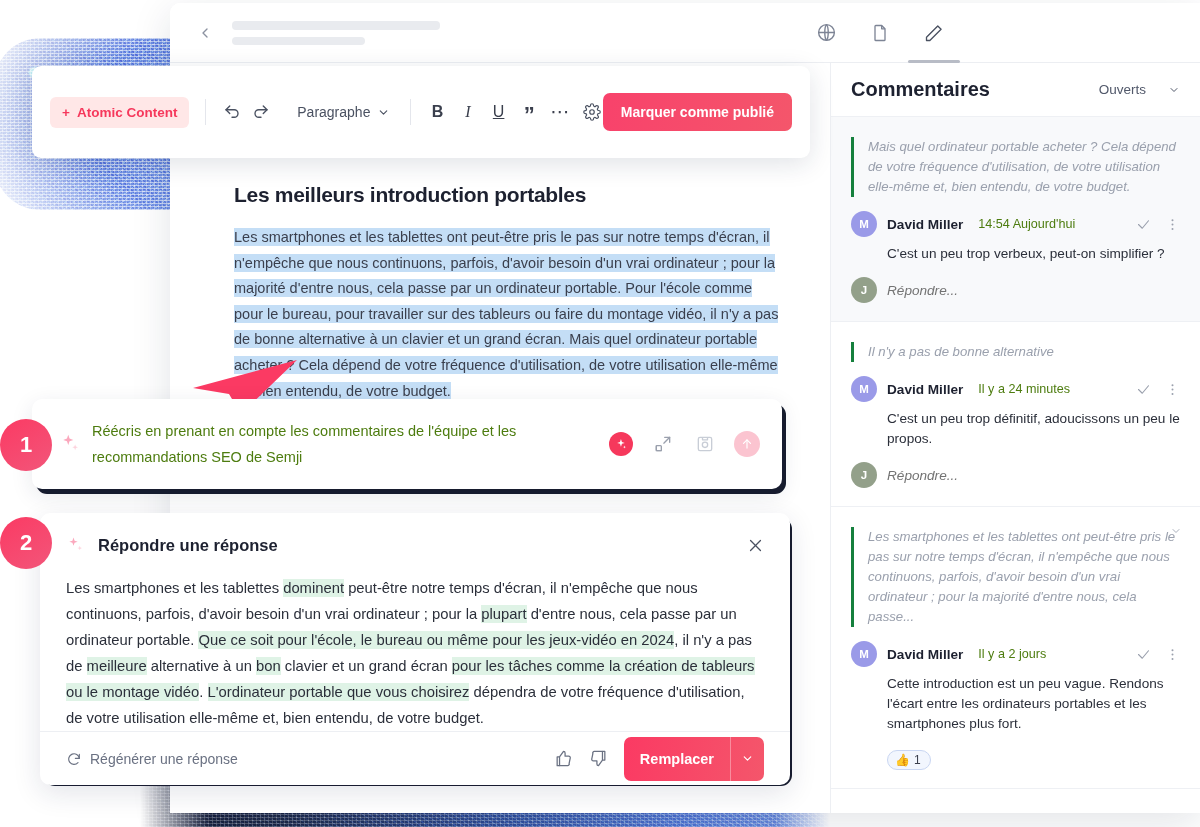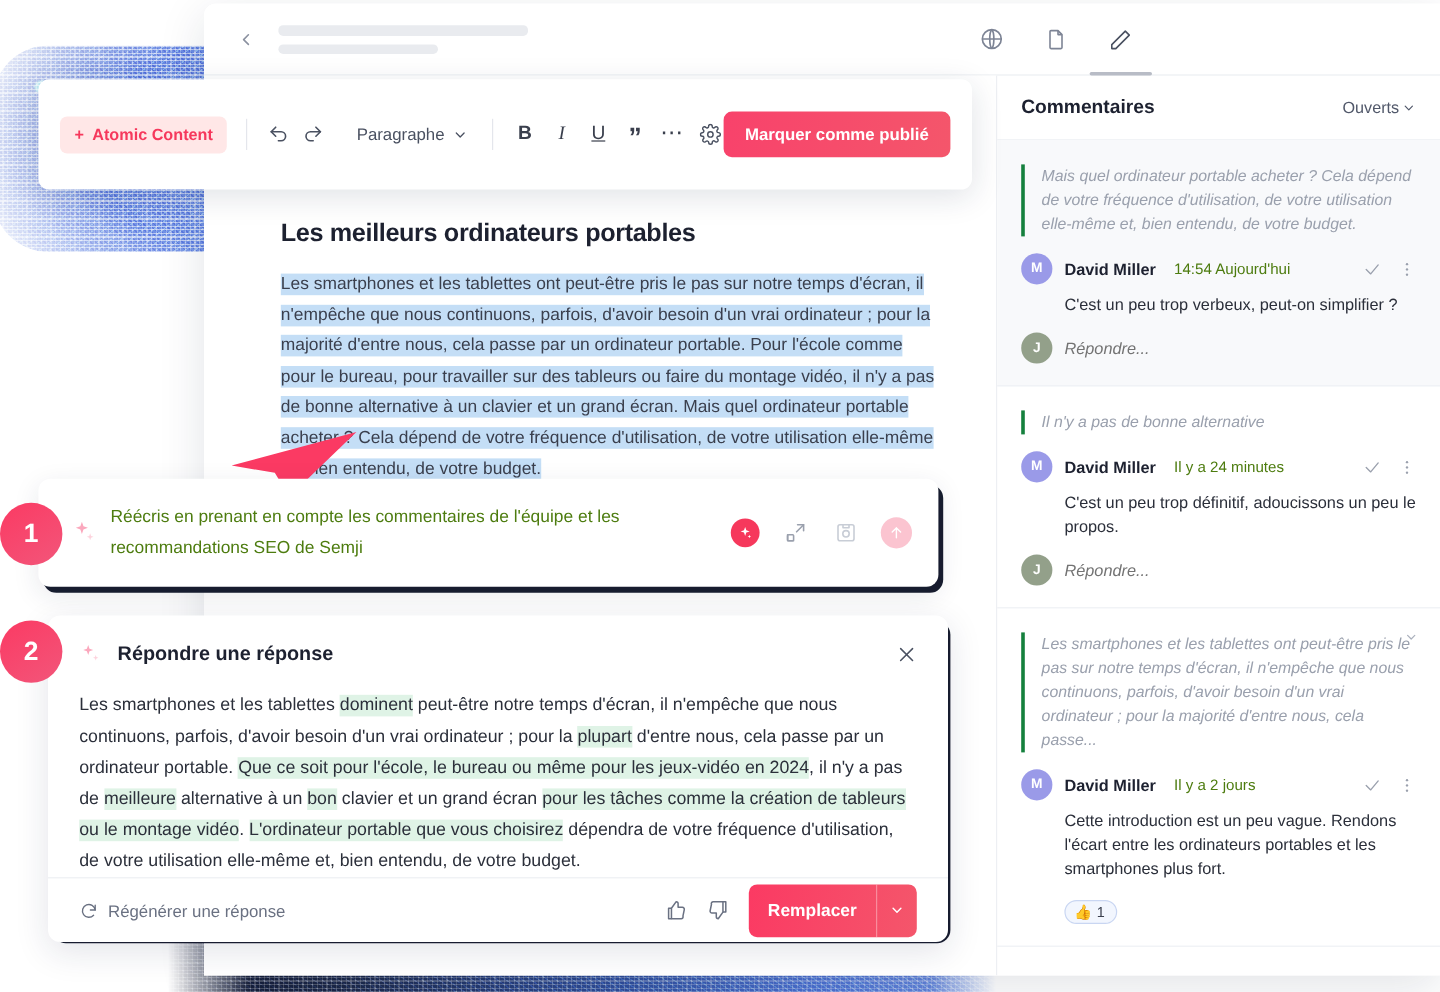--- a/index.html
+++ b/index.html
@@ -79,22 +79,22 @@
   #content-area { display:flex; height:750px; background:#f7f8fa; }
   #doc-pane { width:660px; background:#fff; position:relative; }
   #doc-body { padding:120px 46px 0 64px; }
   #doc-title { font-size:21px; font-weight:700; letter-spacing:-.3px; color:#1d2130; margin:0 0 18px 0; }
   #doc-para { font-size:14.5px; line-height:25.6px; color:#3a3f4d; margin:0; }
   #doc-para span.hl { background:#c4def6; box-decoration-break:clone; -webkit-box-decoration-break:clone; padding:1px 0; }
 
   
   #comments-pane { width:370px; background:#fff; border-left:1px solid #edeff3; display:flex; flex-direction:column; }
   #comments-header { height:54px; display:flex; align-items:center; padding:0 20px; border-bottom:1px solid #eef0f4; }
-  #comments-title { font-size:16px; font-weight:700; color:#1d2130; }
-  #comments-filter { margin-left:auto; font-size:13.5px; color:#4f5costs; color:#51586a; display:flex; align-items:center; gap:2px; cursor:pointer; }
+  #comments-title { font-size:20px; font-weight:700; color:#1d2130; }
+  #comments-filter { margin-left:auto; font-size:13.5px; color:#4f5costs; color:#51586a; display:flex; align-items:center; gap:22px; cursor:pointer; }
   .comment-block { padding:20px 20px 18px 20px; border-bottom:1px solid #eef0f4; position:relative; }
   .comment-block.shaded { background:#f8f9fb; }
   .quote { border-left:3px solid #15803d; padding-left:14px; font-style:italic; font-size:13.2px; line-height:20px; color:#9aa0ad; margin-bottom:14px; position:relative; }
   .quote .chev { position:absolute; right:-2px; top:-2px; color:#aab0bc; }
   .c-head { display:flex; align-items:center; gap:10px; }
   .avatar { width:26px; height:26px; border-radius:50%; display:flex; align-items:center; justify-content:center; font-size:11.5px; color:#fff; font-weight:600; flex:0 0 auto; }
   .av-m { background:#9a9ae8; }
   .av-j { background:#93a08a; }
   .c-author { font-size:13.6px; font-weight:700; color:#1d2130; }
   .c-time { font-size:12.6px; color:#4d7c0f; margin-left:5px; }
@@ -202,21 +202,21 @@
             <path d="M16.5 3.5l4 4L7 21H3v-4z"></path>
           </svg>
       </div>
     </div>
   </div>
 
   <div id="content-area">
 
     <div id="doc-pane">
       <div id="doc-body">
-        <h1 id="doc-title">Les meilleurs ordinateurs portables</h1>
+        <h1 id="doc-title">Les meilleurs introduction portables</h1>
         <p id="doc-para"><span class="hl">Les smartphones et les tablettes ont peut-être pris le pas sur notre temps d'écran, il n'empêche que nous continuons, parfois, d'avoir besoin d'un vrai ordinateur ; pour la majorité d'entre nous, cela passe par un ordinateur portable. Pour l'école comme pour le bureau, pour travailler sur des tableurs ou faire du montage vidéo, il n'y a pas de bonne alternative à un clavier et un grand écran. Mais quel ordinateur portable acheter ? Cela dépend de votre fréquence d'utilisation, de votre utilisation elle-même et, bien entendu, de votre budget.</span></p>
       </div>
     </div>
 
     <div id="comments-pane">
       <div id="comments-header">
         <div id="comments-title">Commentaires</div>
         <div id="comments-filter">
           <span>Ouverts</span>
           <svg width="12" height="12" viewBox="0 0 24 24" fill="none" stroke="currentColor" stroke-width="2" stroke-linecap="round" stroke-linejoin="round">

